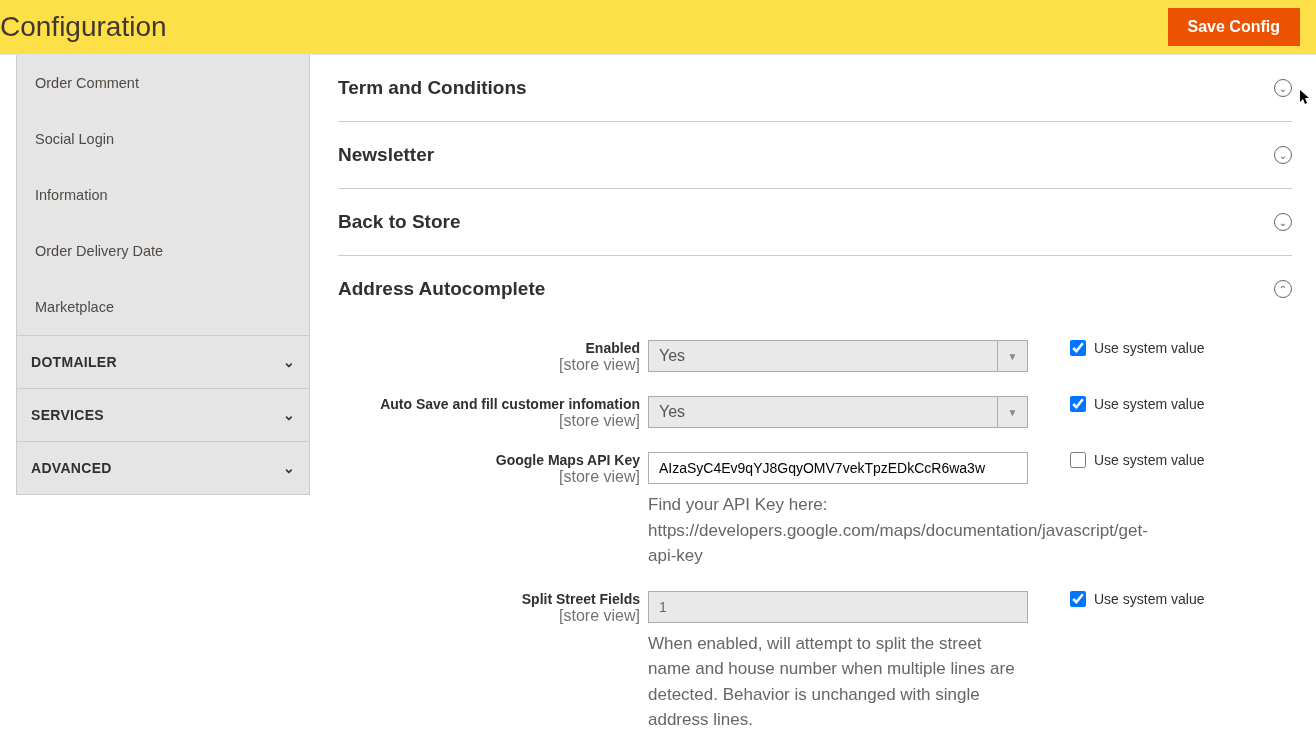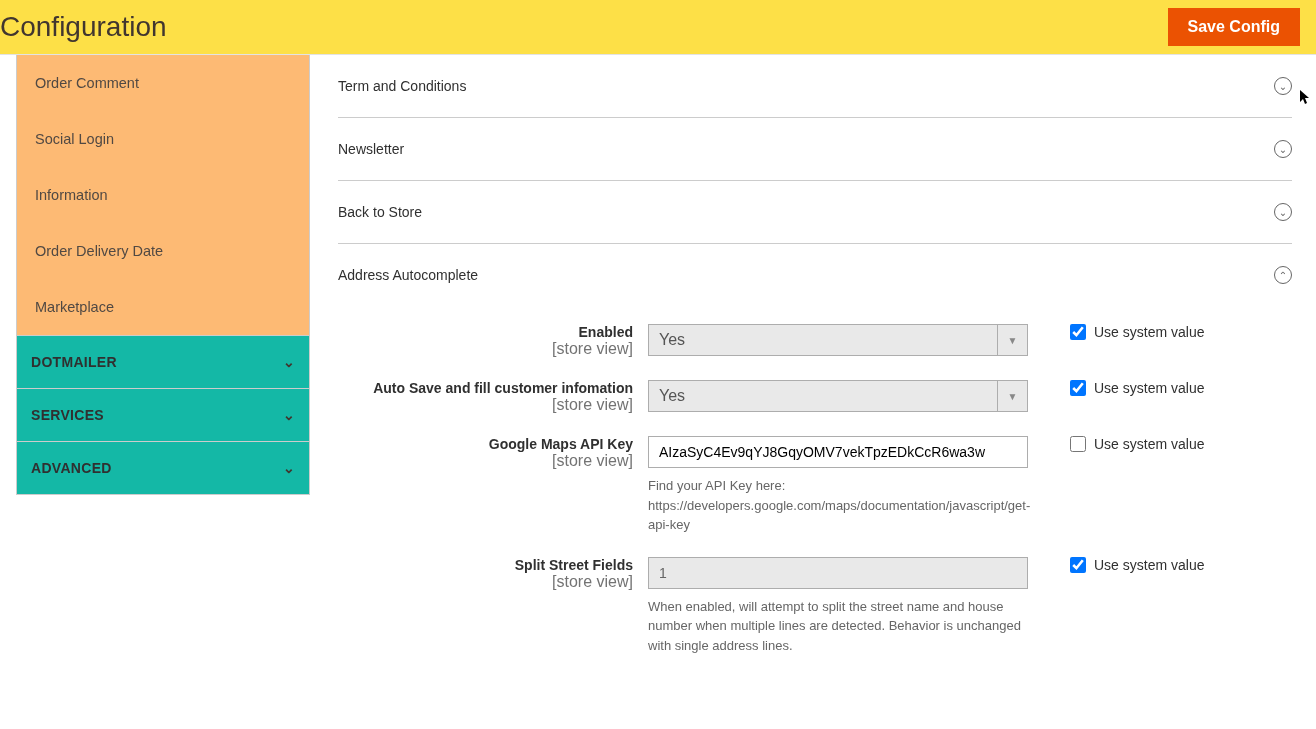--- a/index.html
+++ b/index.html
@@ -4,46 +4,46 @@
 <style>
   * { box-sizing: border-box; margin: 0; padding: 0; }
   body { font-family: -apple-system, BlinkMacSystemFont, "Segoe UI", Arial, sans-serif; color: #303030; background: #fff; }
 
   .header { display: flex; justify-content: space-between; align-items: center; padding: 8px 16px 8px 0; border-bottom: 1px solid #e3e3e3; background: #fde047; }
   .header-title { font-size: 28px; font-weight: 400; color: #41362f; }
   .save-btn { background: #eb5202; color: #fff; border: none; font-size: 16px; font-weight: 600; padding: 10px 20px; cursor: pointer; }
 
   .page { display: flex; }
   .sidebar { width: 310px; padding: 0 0 0 16px; flex-shrink: 0; }
-  .sidebar-group { border: 1px solid #ccc; border-top: none; background: #fdba74; }
+  .sidebar-group { border: 1px solid #ccc; border-top: none; background: #e5e5e5; }
   .sidebar-item { padding: 20px 18px; font-size: 14.5px; color: #514943; cursor: pointer; }
-  .sidebar-header { display: flex; justify-content: space-between; align-items: center; padding: 18px 14px; font-size: 14px; font-weight: 600; letter-spacing: 0.3px; color: #303030; border: 1px solid #ccc; border-top: none; background: #14b8a6; cursor: pointer; text-align: right; }
+  .sidebar-header { display: flex; justify-content: space-between; align-items: center; padding: 18px 14px; font-size: 14px; font-weight: 600; letter-spacing: 0.3px; color: #303030; border: 1px solid #ccc; border-top: none; background: #e5e5e5; cursor: pointer; text-align: right; }
   .chev { font-size: 14px; color: #41362f; }
 
   .main { flex: 1; padding: 0 24px 40px 28px; }
 
   .section { border-bottom: 1px solid #ccc; padding: 22px 0; display: flex; justify-content: space-between; align-items: center; cursor: pointer; }
-  .section-title { font-size: 14px; font-weight: 400; color: #303030; }
+  .section-title { font-size: 19px; font-weight: 700; color: #303030; }
   .section-toggle { width: 18px; height: 18px; border: 1px solid #666; border-radius: 50%; display: flex; align-items: center; justify-content: center; font-size: 10px; color: #666; }
 
   .section-body { padding: 18px 0 30px 0; }
   .field-row { display: flex; align-items: flex-start; margin-bottom: 22px; }
-  .field-label { width: 310px; text-align: right; padding-right: 15px; font-size: 14px; color: #303030; font-weight: 600; }
+  .field-label { width: 310px; text-align: right; padding-right: 8px; font-size: 14px; color: #303030; font-weight: 600; }
   .field-scope { font-size: 16px; color: #737373; font-weight: 400; }
   .field-control { width: 380px; }
   .field-system { margin-left: 42px; display: flex; align-items: center; font-size: 14px; color: #303030; }
   .field-system input { width: 16px; height: 16px; margin-right: 8px; }
 
   select, input[type=text] { width: 100%; height: 32px; font-size: 14px; padding: 4px 10px; border: 1px solid #adadad; background: #fff; }
   select:disabled, input:disabled { background: #e9e9e9; color: #666; }
   .dropdown { display: flex; border-radius: 7px; }
   .dropdown-val { flex: 1; height: 32px; line-height: 30px; padding: 0 10px; border: 1px solid #adadad; background: #e9e9e9; color: #555; }
   .dropdown-btn { width: 30px; height: 32px; border: 1px solid #adadad; border-left: none; background: #e9e9e9; display: flex; align-items: center; justify-content: center; color: #888; font-size: 10px; }
 
-  .note { font-size: 13px; color: #666; line-height: 1.5; margin-top: 8px; max-width: 380px; }
+  .note { font-size: 17px; color: #666; line-height: 1.5; margin-top: 8px; max-width: 380px; }
 
   .cursor-img { position: fixed; top: 90px; left: 1300px; font-size: 14px; pointer-events: none; }
 </style>
 </head>
 <body>
 
 <div class="header">
   <div class="header-title">Configuration</div>
   <button class="save-btn">Save Config</button>
 </div>

